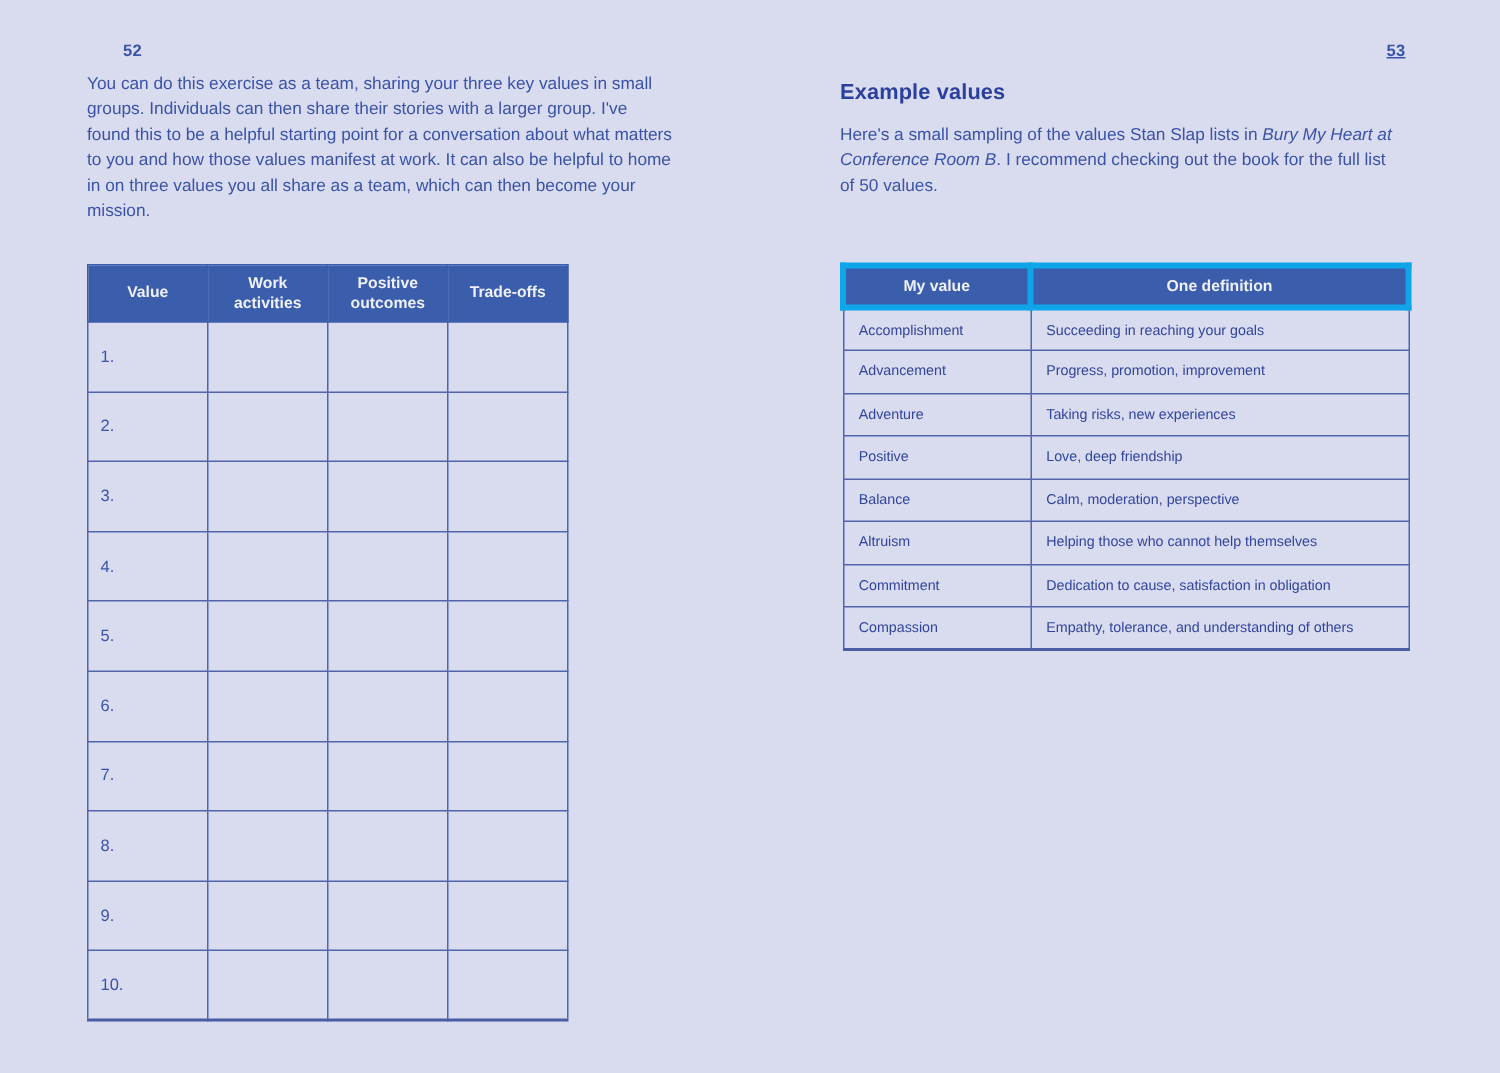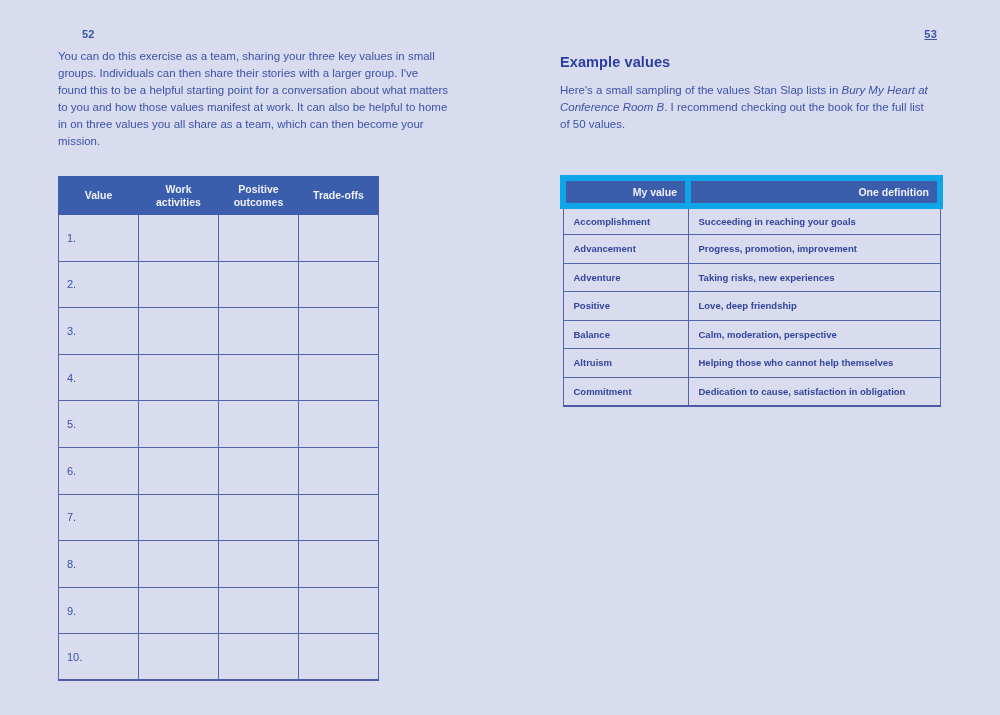--- a/index.html
+++ b/index.html
@@ -82,38 +82,37 @@
   }
   .worksheet { border-bottom: 2px solid #4a5ca6; }
 
   
   .examples {
     left: 560px; top: 175px;
     width: 377px;
   }
   .examples th {
     background: #3a5dac;
-    border: 6px solid #0ea5e9;
+    border: 4px solid #0ea5e9;
     color: #eef0fa;
     font-size: 10.5px;
     font-weight: bold;
-    text-align: right;
+    text-align: center;
     vertical-align: middle;
     height: 28px;
     padding: 2px 8px;
     margin-top: 11px;
   }
   .examples td {
     border: 1px solid #5264ab;
     height: 28.5px;
     vertical-align: middle;
     font-size: 9.5px;
     color: #32459c;
     padding: 0 0 0 10px;
-    font-weight: bold;
   }
   .examples { border-bottom: 2px solid #4a5ca6; }
   .col-myvalue { width: 125px; }
   .col-def { width: 252px; }
   .w-col { width: 25%; }
 </style>
 </head>
 <body>
 
 <div>
@@ -243,17 +242,21 @@
           <td>Calm, moderation, perspective</td>
         </tr>
         <tr>
           <td>Altruism</td>
           <td>Helping those who cannot help themselves</td>
         </tr>
         <tr>
           <td>Commitment</td>
           <td>Dedication to cause, satisfaction in obligation</td>
         </tr>
+        <tr>
+          <td>Compassion</td>
+          <td>Empathy, tolerance, and understanding of others</td>
+        </tr>
       </tbody>
     </table>
   </div>
 
 </div>
 
 </body></html>

